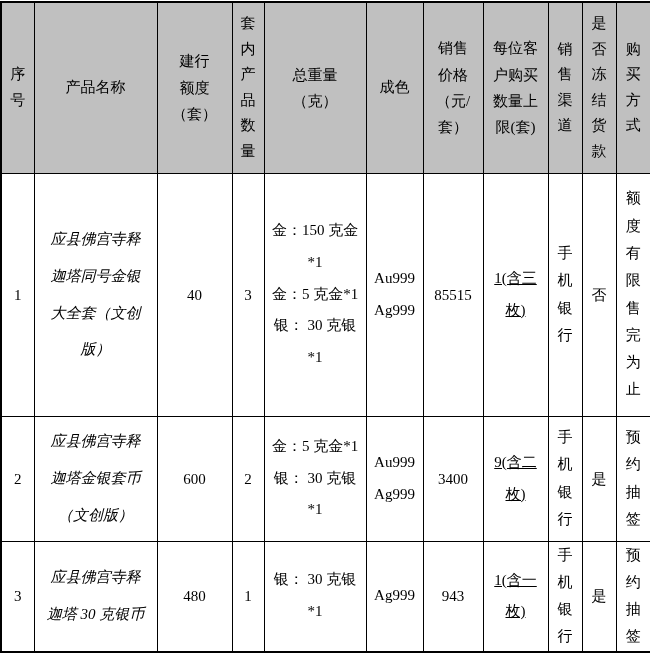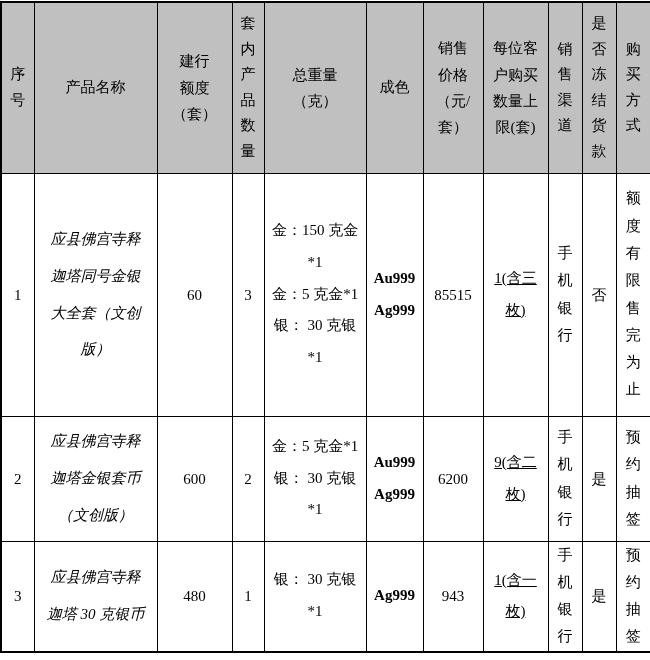--- a/index.html
+++ b/index.html
@@ -49,21 +49,21 @@
     line-break: anywhere;
   }
   .vh { line-height: 1.7; }   
   .vb { line-height: 1.82; }  
 
   
   .pre { white-space: pre; }
   .hdrt  { line-height: 1.75; }  
   .namet { line-height: 2.45; font-style: italic; }  
   .wt    { line-height: 2.12; }  
-  .ft    { line-height: 2.12; font-weight: bold; }  
+  .ft    { line-height: 2.12; }  
   .lt    { line-height: 2.1; text-decoration: underline; }   
   .num   { line-height: 1.2; }   
 </style>
 </head>
 <body>
 
 <div class="page">
   <table class="product-table">
     <colgroup>
       <col style="width:33px">
@@ -129,21 +129,21 @@
       <td>
             <div class="num">1</div>
           </td>
       <td>
             <div class="pre namet">应县佛宫寺释
 迦塔同号金银
 大全套（文创
 版）</div>
           </td>
       <td>
-            <div class="num">60</div>
+            <div class="num">40</div>
           </td>
       <td>
             <div class="num">3</div>
           </td>
       <td>
             <div class="pre wt">金：150 克金
 *1
 金：5 克金*1
 银： 30 克银
 *1</div>
@@ -188,21 +188,21 @@
       <td>
             <div class="pre wt">金：5 克金*1
 银： 30 克银
 *1</div>
           </td>
       <td>
             <div class="pre ft">Au999
 Ag999</div>
           </td>
       <td>
-            <div class="num">6200</div>
+            <div class="num">3400</div>
           </td>
       <td>
             <div class="pre lt">9(含二
 枚)</div>
           </td>
       <td>
             <div class="vert vb">手机银行</div>
           </td>
       <td>
             <div class="num">是</div>

